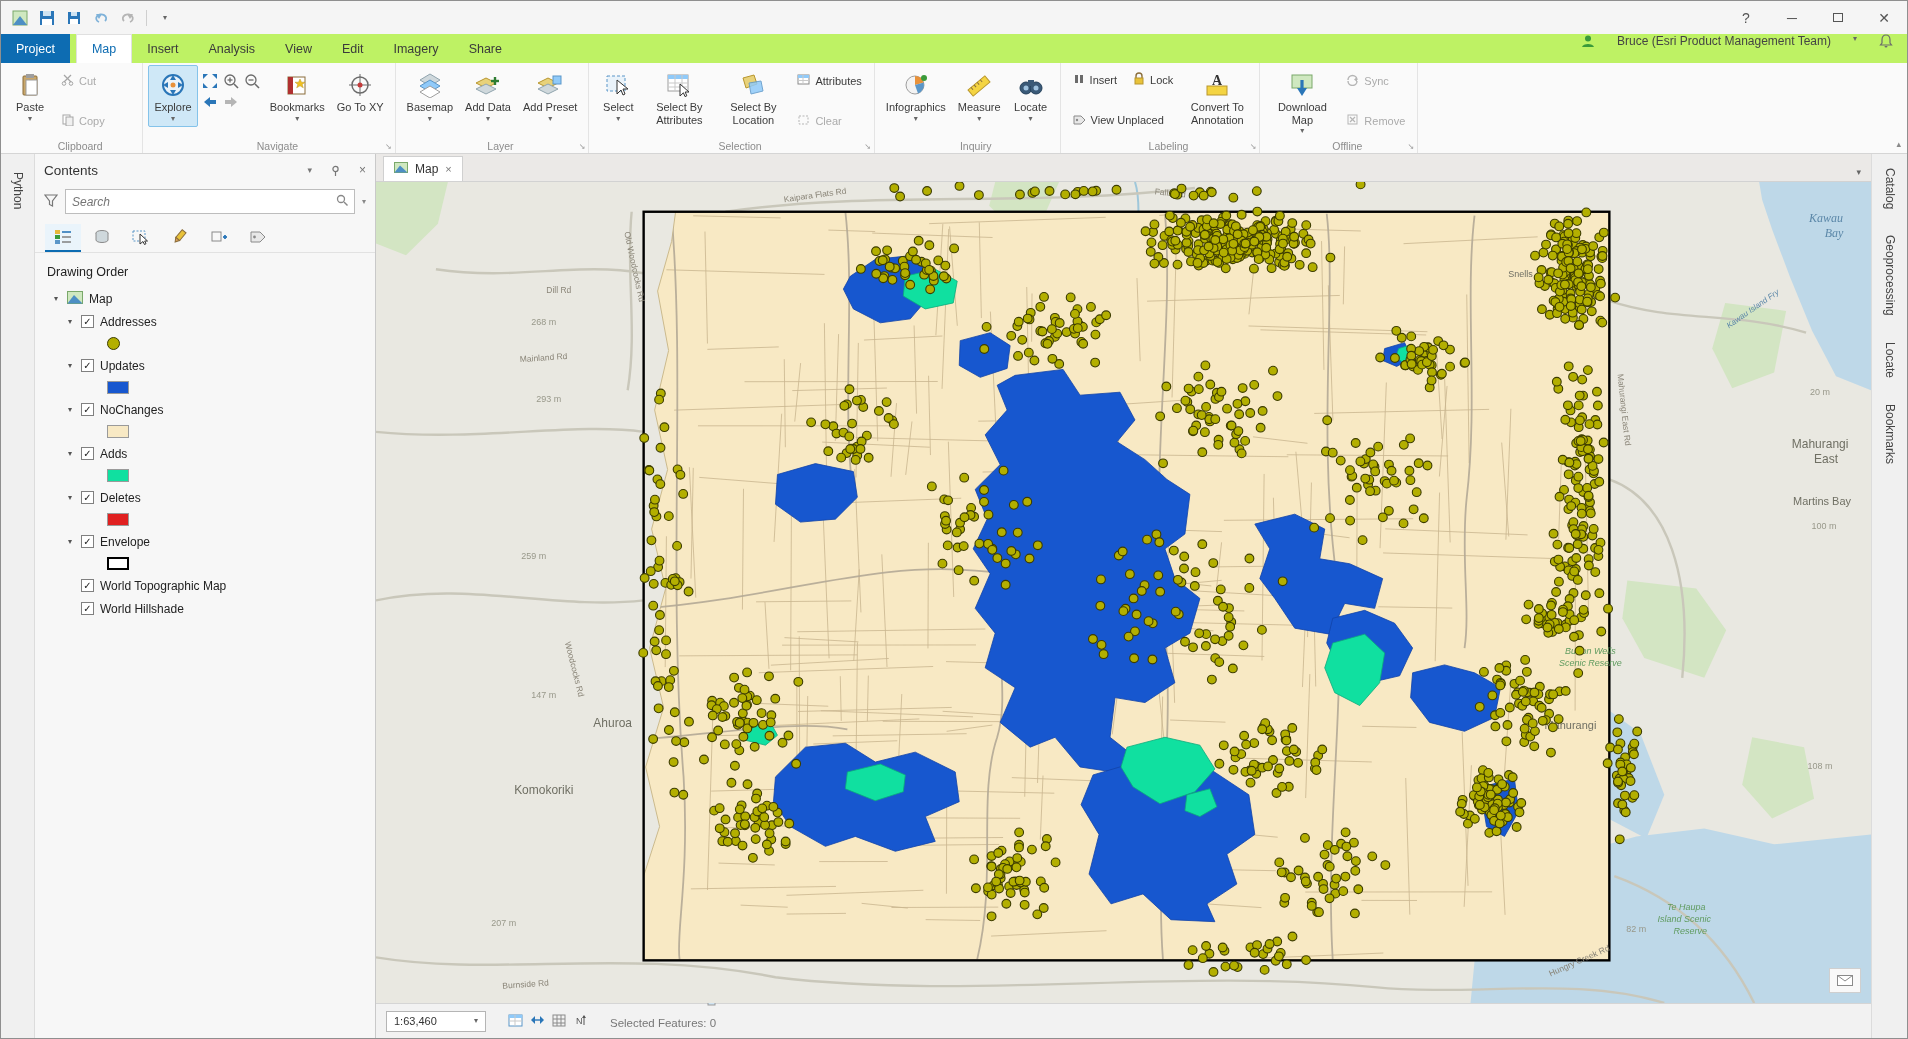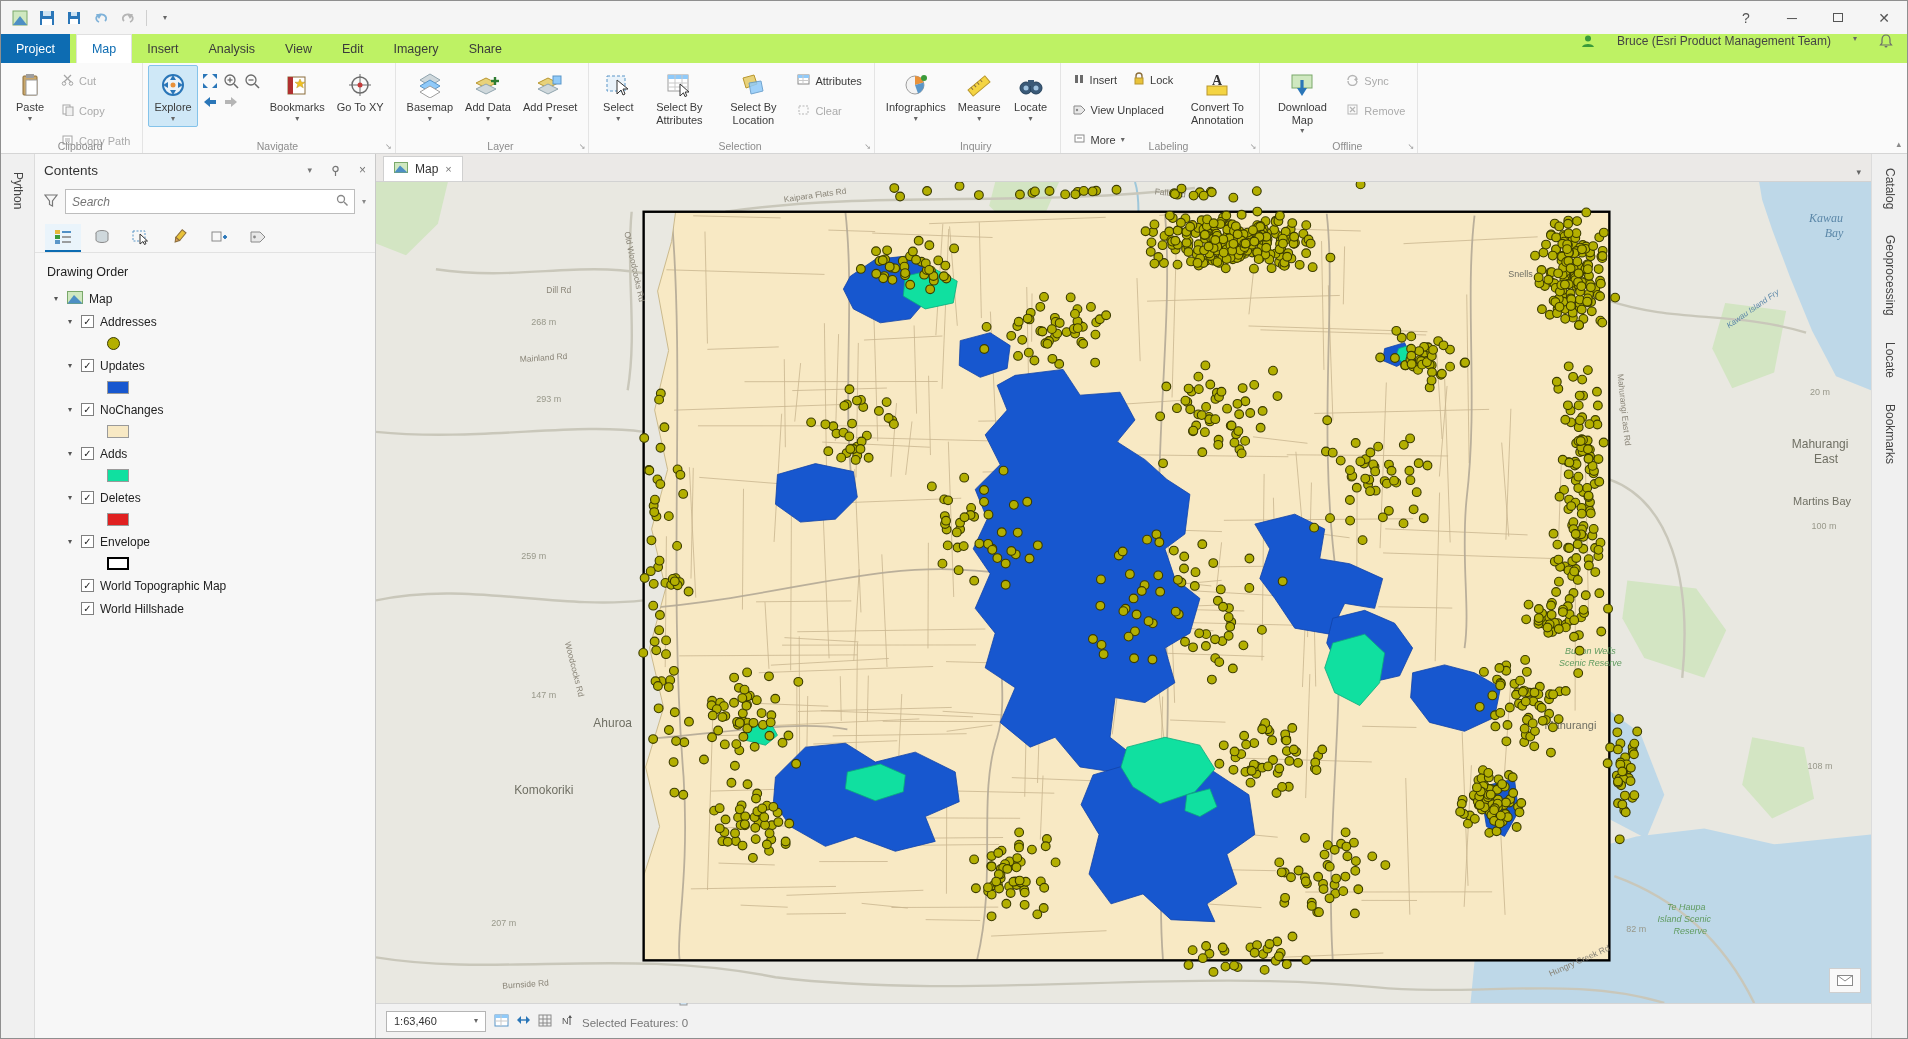--- a/index.html
+++ b/index.html
@@ -26,21 +26,21 @@
   .ribbon{position:absolute;top:62px;left:0;right:0;height:91px;background:#fafafa;border-bottom:1px solid #d5d5d5;display:flex;}
   .rgroup{position:relative;height:100%;padding:2px 5px 17px 5px;border-right:1px solid #e4e4e4;display:flex;align-items:flex-start;}
   .rgroup-label{position:absolute;bottom:1px;left:17px;right:0;text-align:center;font-size:10.5px;color:#8c8c8c;}
   .launcher{position:absolute;bottom:2px;right:3px;font-size:8px;color:#9a9a9a;}
   .rbtn{display:flex;flex-direction:column;align-items:center;padding:3px 5px;border-radius:2px;border:1px solid transparent;}
   .rbtn.large{min-width:48px;max-width:74px;}
   .rbtn .ric{height:32px;display:flex;align-items:center;justify-content:center;}
   .rlabel{font-size:11px;line-height:1.15;text-align:center;color:#3b3b3b;}
   .caret{font-size:8px;color:#666;line-height:1.2;}
   .rbtn.selected{background:#cfe8f7;border-color:#84c3ea;}
-  .rcol{display:flex;flex-direction:column;justify-content:flex-start;gap:8px;padding-top:5px;}
+  .rcol{display:flex;flex-direction:column;justify-content:flex-start;gap:18px;padding-top:5px;}
   .rbtn.small{flex-direction:row;gap:5px;padding:2px 6px;align-items:center;}
   .rbtn.small .rlabel{text-align:left;}
   .disabled .rlabel{color:#ababab;}
   .navgrid{display:grid;grid-template-columns:repeat(3,20px);grid-auto-rows:20px;gap:1px;padding-top:6px;margin:0 2px;}
   .navcell{display:flex;align-items:center;justify-content:center;}
   .ribbon-collapse{position:absolute;right:6px;bottom:4px;font-size:9px;color:#8a8a8a;}
   
   .main{position:absolute;top:153px;bottom:0;left:0;right:0;background:#e8e8e8;}
   .left-strip{position:absolute;left:0;top:0;bottom:0;width:34px;background:#f0f0f0;border-right:1px solid #dcdcdc;display:flex;flex-direction:column;align-items:center;padding-top:18px;}
   .right-strip{position:absolute;right:0;top:0;bottom:0;width:36px;background:#f0f0f0;border-left:1px solid #dcdcdc;display:flex;flex-direction:column;align-items:center;gap:26px;padding-top:14px;}
@@ -70,21 +70,21 @@
   .sw-env{width:22px;height:13px;background:#fff;border:2px solid #000;}
   
   .map-region{position:absolute;left:375px;right:36px;top:0;bottom:0;display:flex;flex-direction:column;background:#fff;}
   .map-tabbar{height:28px;background:#ebe9e7;display:flex;align-items:flex-end;border-bottom:1px solid #d2d2d2;}
   .map-tab{height:25px;background:#fff;display:flex;align-items:center;gap:7px;padding:0 10px;border:1px solid #d0d0d0;border-bottom:none;margin-left:7px;font-size:12px;color:#333;}
   .map-tab .x{color:#777;font-size:11px;}
   .tabbar-caret{margin-left:auto;padding:0 10px 4px;color:#666;font-size:9px;}
   .map-canvas{flex:1;position:relative;overflow:hidden;background:#e9e8e1;}
   #map-svg{width:100%;height:100%;display:block;}
   .map-msg-btn{position:absolute;right:10px;bottom:10px;width:32px;height:25px;background:#f8f8f8;border:1px solid #cfcfcf;display:flex;align-items:center;justify-content:center;}
-  .map-status{height:30px;background:#f2f2f2;border-top:1px solid #d5d5d5;display:flex;align-items:center;padding:17px 10px;gap:8px;font-size:11.5px;color:#444;}
+  .map-status{height:30px;background:#f2f2f2;border-top:1px solid #d5d5d5;display:flex;align-items:center;padding:17px 10px;gap:22px;font-size:11.5px;color:#444;}
   .scale-combo{width:100px;height:21px;background:#fff;border:1px solid #b5b5b5;display:flex;align-items:center;padding:0 7px;font-size:11px;color:#333;}
   .scale-combo .sp{flex:1;}
   .status-icons{display:flex;gap:7px;align-items:center;}
   .coords{flex:1;text-align:center;color:#333;}
   .coords .caret{font-size:8px;}
   .sel-cluster{display:flex;align-items:flex-end;gap:9px;color:#777;flex-direction:column;}
   .vline{width:1px;height:16px;background:#cfcfcf;}
   .pausebars{display:flex;gap:2px;}
   .pausebars i{display:block;width:3px;height:11px;background:#2e7dd1;}
   .refresh{color:#26a08c;font-size:15px;line-height:1;}

